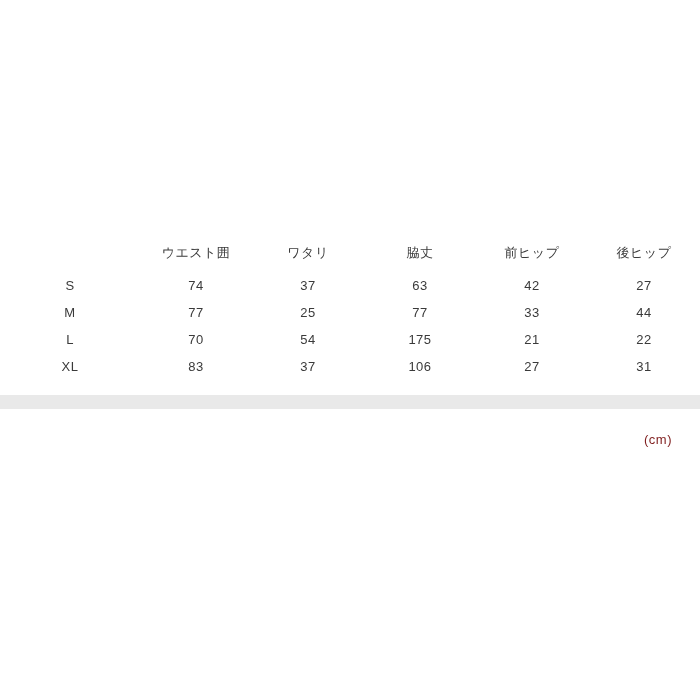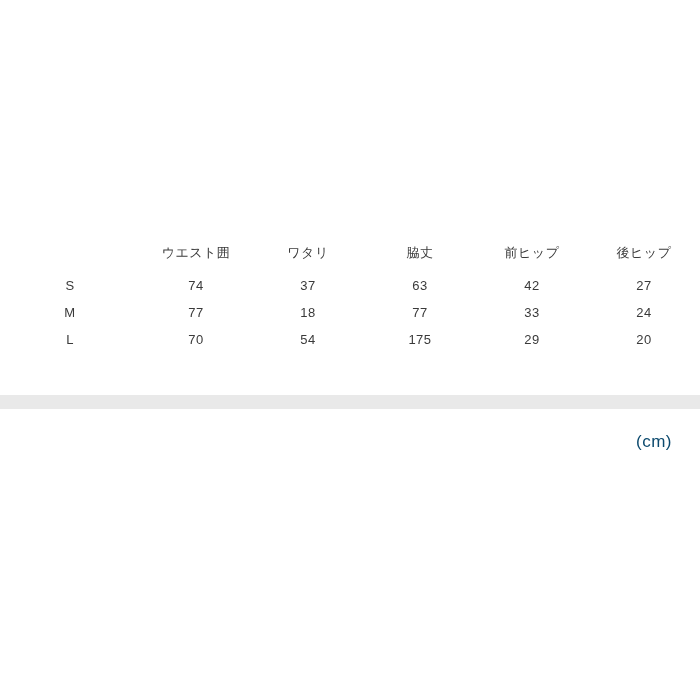--- a/index.html
+++ b/index.html
@@ -60,22 +60,22 @@
     left: 0;
     top: 395px;
     width: 700px;
     height: 14px;
     background: #e9e9e9;
   }
   .unit {
     position: absolute;
     right: 28px;
     top: 432px;
-    font-size: 17px;
-    color: #0c4a6e;
+    font-size: 13px;
+    color: #7f1d1d;
     letter-spacing: 0.5px;
     margin-left: 6px;
   }
 </style>
 </head>
 <body>
 
 <div class="page">
 
   <div class="size-table-wrap">
@@ -103,32 +103,40 @@
           <td>S</td>
           <td>74</td>
           <td>37</td>
           <td>63</td>
           <td>42</td>
           <td>27</td>
         </tr>
         <tr>
           <td>M</td>
           <td>77</td>
-          <td>18</td>
+          <td>25</td>
           <td>77</td>
           <td>33</td>
-          <td>24</td>
+          <td>44</td>
         </tr>
         <tr>
           <td>L</td>
           <td>70</td>
           <td>54</td>
           <td>175</td>
-          <td>29</td>
-          <td>20</td>
+          <td>21</td>
+          <td>22</td>
+        </tr>
+        <tr>
+          <td>XL</td>
+          <td>83</td>
+          <td>37</td>
+          <td>106</td>
+          <td>27</td>
+          <td>31</td>
         </tr>
       </tbody>
     </table>
   </div>
 
   <div class="rule"></div>
 
   <div class="unit">(cm)</div>
 
 </div>

